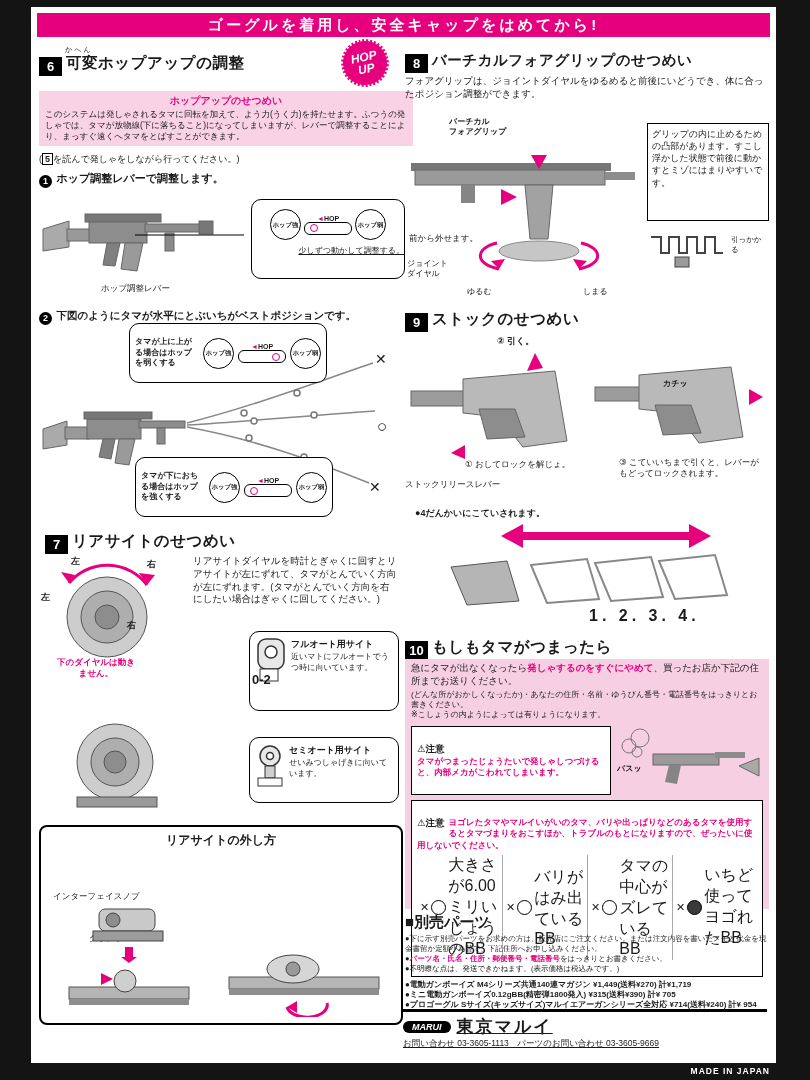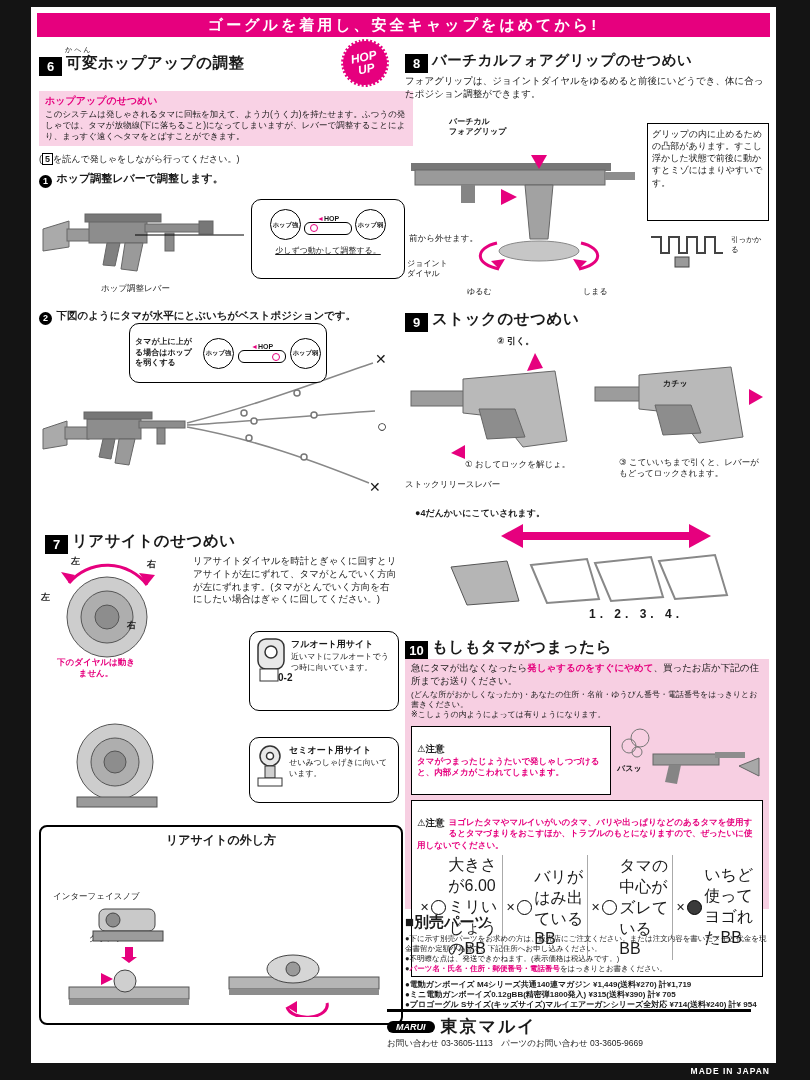--- a/index.html
+++ b/index.html
@@ -8,21 +8,21 @@
 .a{position:absolute}
 .page{position:absolute;left:31px;top:7px;width:745px;height:1056px;background:#fff;overflow:hidden}
 .banner{left:6px;top:6px;width:733px;height:24px;background:#e6007e;color:#fff;font-weight:bold;
         font-size:15px;line-height:24px;text-align:center;letter-spacing:3px}
 .hdr{white-space:nowrap}
 .secnum{display:inline-block;background:#000;color:#fff;font-weight:bold;font-size:13px;min-width:19px;
         height:19px;line-height:19px;text-align:center;vertical-align:-3px;padding:0 2px}
 .sectitle{font-weight:bold;font-size:15.5px;margin-left:4px;letter-spacing:.5px}
 .furi{font-size:7px;letter-spacing:2px;position:absolute}
 .pinkbox{background:#f9d2e5;padding:3px 6px}
-.pb-title{color:#e6007e;font-weight:bold;font-size:10px;text-align:left;margin-bottom:1px}
+.pb-title{color:#e6007e;font-weight:bold;font-size:10px;text-align:center;margin-bottom:1px}
 .t75{font-size:7.5px;line-height:1.35}
 .t8{font-size:8px;line-height:1.3}
 .t85{font-size:8.5px;line-height:1.32}
 .t9{font-size:9px;line-height:1.35}
 .t95{font-size:9.5px;line-height:1.35}
 .b{font-weight:bold}
 .mg{color:#e6007e}
 .cnum{display:inline-block;background:#000;color:#fff;border-radius:50%;width:13px;height:13px;
       line-height:13px;text-align:center;font-size:9px;font-weight:bold;vertical-align:-2px}
 .numbox{display:inline-block;border:1px solid #000;font-weight:bold;font-size:9px;line-height:10px;
@@ -102,21 +102,21 @@
       <div style="display:flex;align-items:center;justify-content:center;gap:3px;margin-top:9px">
         <div class="hopcirc">ホップ強</div>
         <div>
           <div class="hoplbl"><span class="arr">◄</span><span>HOP</span></div>
           <div class="pill">
               <span class="dot"></span>
             </div>
         </div>
         <div class="hopcirc">ホップ弱</div>
       </div>
-      <div class="t8" style="text-align:center;margin-top:6px;text-decoration:underline">少しずつ動かして調整する。</div>
+      <div class="t8" style="text-align:right;margin-top:6px;text-decoration:underline">少しずつ動かして調整する。</div>
     </div>
     <div class="t85" style="position:absolute;left:62px;top:100px">ホップ調整レバー</div>
   </div>
 
   <div class="a" style="left:8px;top:298px">
     <span class="cnum">2</span>
     <span class="b" style="font-size:10.5px">下図のようにタマが水平にとぶいちがベストポジションです。</span>
   </div>
 
   <div class="a" style="left:8px;top:314px;width:362px;height:200px">
@@ -154,20 +154,31 @@
       <div class="hopcirc">ホップ強</div>
       <div>
         <div class="hoplbl"><span class="arr">◄</span><span>HOP</span></div>
         <div class="pill">
             <span class="dot r"></span>
           </div>
       </div>
       <div class="hopcirc">ホップ弱</div>
     </div>
 
+    <div class="callout a" style="left:96px;top:136px;width:198px;height:60px;display:flex;align-items:center;gap:4px;padding:2px 5px;box-sizing:border-box">
+      <div class="t8 b" style="width:64px">タマが下におちる場合はホップを強くする</div>
+      <div class="hopcirc">ホップ強</div>
+      <div>
+        <div class="hoplbl"><span class="arr">◄</span><span>HOP</span></div>
+        <div class="pill">
+            <span class="dot"></span>
+          </div>
+      </div>
+      <div class="hopcirc">ホップ弱</div>
+    </div>
   </div>
 
   <div class="a hdr" style="left:14px;top:524px">
     <span class="secnum">7</span><span class="sectitle">リアサイトのせつめい</span>
   </div>
 
   <svg class="a" style="left:4px;top:548px" width="150" height="112" viewBox="0 0 150 112">
     <circle cx="72" cy="62" r="40" fill="#cdcdcd" stroke="#555"></circle>
     <circle cx="72" cy="62" r="26" fill="#aeaeae" stroke="#555"></circle>
     <circle cx="72" cy="62" r="12" fill="#8d8d8d" stroke="#555"></circle>
@@ -184,21 +195,21 @@
 
   <div class="a b mg t85" style="left:22px;top:650px;width:86px;text-align:center">下のダイヤルは動きません。</div>
 
   <div class="callout a" style="left:218px;top:624px;width:150px;height:80px;display:flex;gap:5px;padding:6px;box-sizing:border-box">
     <div style="flex:none">
       <svg width="30" height="44" viewBox="0 0 30 44">
         <rect x="2" y="1" width="26" height="30" rx="8" fill="#e8e8e8" stroke="#333" stroke-width="1.5"></rect>
         <circle cx="15" cy="14" r="6" fill="#fff" stroke="#333" stroke-width="1.5"></circle>
         <rect x="4" y="31" width="18" height="12" fill="#fff" stroke="#333"></rect>
       </svg>
-      <div class="a b" style="left:28px;top:40px;font-size:10px">0-2</div>
+      <div class="a b" style="left:2px;top:40px;font-size:13px">0-2</div>
     </div>
     <div>
       <div class="b t9">フルオート用サイト</div>
       <div class="t8" style="margin-top:2px">近いマトにフルオートでうつ時に向いています。</div>
     </div>
   </div>
 
   <svg class="a" style="left:16px;top:700px" width="140" height="106" viewBox="0 0 140 106">
     <circle cx="68" cy="55" r="38" fill="#cdcdcd" stroke="#555"></circle>
     <circle cx="68" cy="55" r="24" fill="#aeaeae" stroke="#555"></circle>
@@ -324,21 +335,21 @@
       <polygon points="188,1 210,13 188,25" fill="#e6007e"></polygon>
     </svg>
     <svg class="a" style="left:0;top:28px" width="320" height="56" viewBox="0 0 320 56">
       <polygon points="6,16 62,10 74,50 22,54" fill="#b5b5b5" stroke="#555"></polygon>
       <g fill="none" stroke="#888" stroke-width="2">
         <polygon points="86,14 142,8 154,48 102,52"></polygon>
         <polygon points="150,12 206,6 218,46 166,50"></polygon>
         <polygon points="214,10 270,4 282,44 230,48"></polygon>
       </g>
     </svg>
-    <div class="a b" style="left:144px;top:84px;font-size:12px;letter-spacing:4px">1.   2.   3.   4.</div>
+    <div class="a b" style="left:144px;top:84px;font-size:16px;letter-spacing:4px">1.   2.   3.   4.</div>
   </div>
 
   <div class="a hdr" style="left:374px;top:630px">
     <span class="secnum">10</span><span class="sectitle">もしもタマがつまったら</span>
   </div>
 
   <div class="a pinkbox" style="left:374px;top:652px;width:364px;height:250px;box-sizing:border-box;background:#f7cfe2">
     <div class="t95">
       <span>急にタマが出なくなったら</span><span class="b mg">発しゃするのをすぐにやめて</span><span>、買ったお店か下記の住所までお送りください。</span>
     </div>
@@ -392,30 +403,30 @@
           <span class="c dark"></span>
           <span class="cap">いちど使ってヨゴれたBB</span>
         </div>
       </div>
     </div>
   </div>
 
   <div class="a" style="left:374px;top:906px;width:364px">
     <div class="b" style="font-size:15px">■別売パーツ</div>
     <div class="t75" style="margin-top:2px">●下に示す別売パーツをお求めの方は、販売店にご注文ください。または注文内容を書いたメモと代金を現金書留か定額小為替で、下記住所へお申し込みください。</div>
-    <div class="t75">●不明瞭な点は、発送できかねます。(表示価格は税込みです。)</div>
     <div class="t75">
       <span>●</span><span class="b mg">パーツ名・氏名・住所・郵便番号・電話番号</span><span>をはっきりとお書きください。</span>
     </div>
+    <div class="t75">●不明瞭な点は、発送できかねます。(表示価格は税込みです。)</div>
     <div class="t8 b" style="margin-top:5px">●電動ガンボーイズ M4シリーズ共通140連マガジン ¥1,449(送料¥270) 計¥1,719</div>
     <div class="t8 b">●ミニ電動ガンボーイズ0.12gBB(精密弾1800発入) ¥315(送料¥390) 計¥ 705</div>
     <div class="t8 b">●プロゴーグル Sサイズ(キッズサイズ)マルイエアーガンシリーズ全対応 ¥714(送料¥240) 計¥ 954</div>
   </div>
 
-  <div class="a footer" style="left: 356px; top: 1002px; width: 364px;">
+  <div class="a footer" style="left: 372px; top: 1002px; width: 364px; text-decoration: underline;">
     <div>
       <span class="badge-marui">MARUI</span><span class="company">東京マルイ</span>
     </div>
     <div class="t85">お問い合わせ 03-3605-1113　パーツのお問い合わせ 03-3605-9669</div>
   </div>
 
 </div>
 
 <div class="mij">MADE IN JAPAN</div>
 

